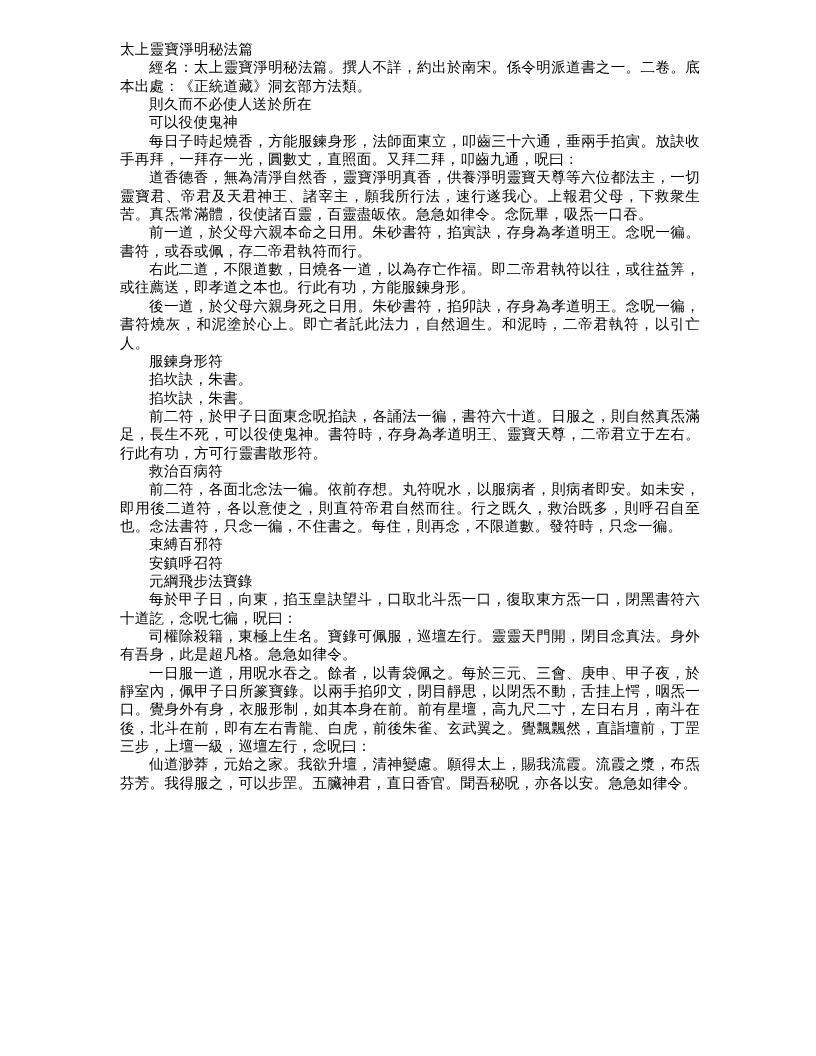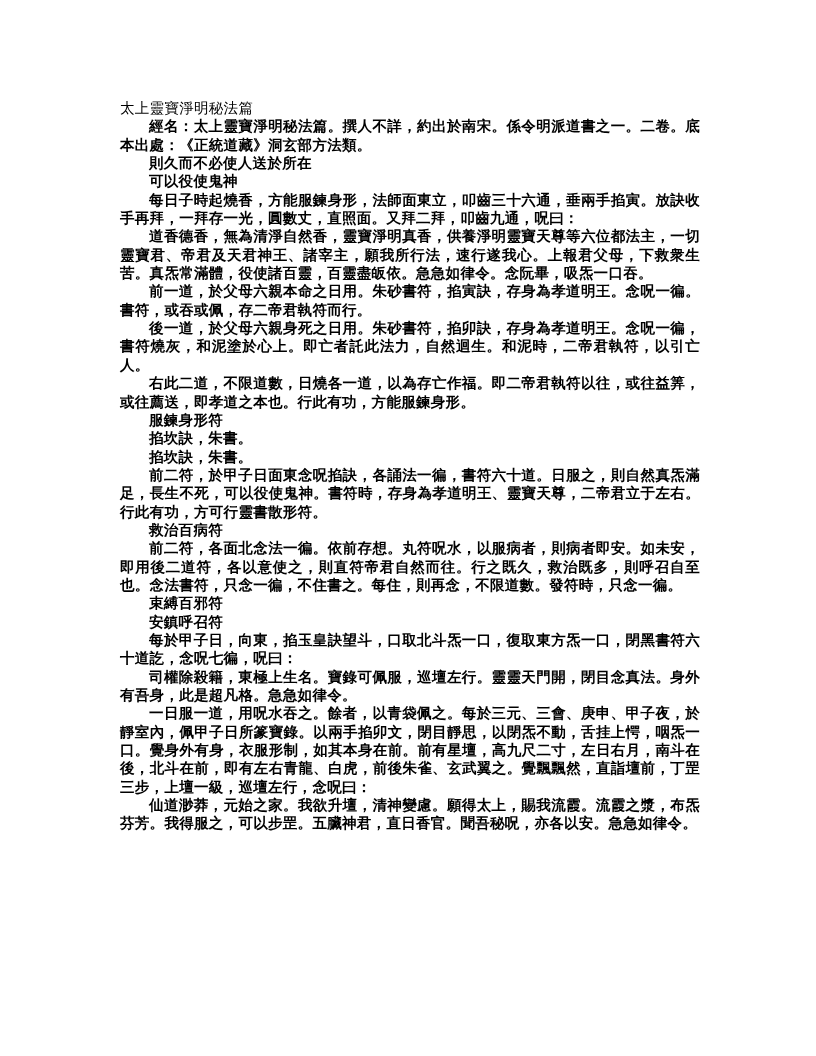--- a/index.html
+++ b/index.html
@@ -11,59 +11,59 @@
     width: 816px;
     height: 1056px;
     overflow: hidden;
     font-family: "Liberation Serif", "DejaVu Serif", serif;
     color: #000000;
   }
   .page {
     box-sizing: border-box;
     width: 816px;
     height: 1056px;
-    padding: 99px 116px 0 120px;
+    padding: 40px 116px 0 120px;
     background: #ffffff;
   }
   .doc-body p {
     margin: 0;
     font-size: 14.5px;
     line-height: 18.35px;
     text-align: justify;
     letter-spacing: 0.3px;
     word-break: break-all;
   }
   .doc-body p.indent {
     text-indent: 2em;
-    font-weight: bold;
   }
   .doc-body p.no-indent {
     text-indent: 0;
   }
 </style>
 </head>
 <body>
 
 <div class="page">
   <div class="doc-body">
     <p class="no-indent">太上靈寶淨明秘法篇</p>
     <p class="indent">經名：太上靈寶淨明秘法篇。撰人不詳，約出於南宋。係令明派道書之一。二卷。底本出處：《正統道藏》洞玄部方法類。</p>
     <p class="indent">則久而不必使人送於所在</p>
     <p class="indent">可以役使鬼神</p>
     <p class="indent">每日子時起燒香，方能服鍊身形，法師面東立，叩齒三十六通，垂兩手掐寅。放訣收手再拜，一拜存一光，圓數丈，直照面。又拜二拜，叩齒九通，呪曰：</p>
     <p class="indent">道香德香，無為清淨自然香，靈寶淨明真香，供養淨明靈寶天尊等六位都法主，一切靈寶君、帝君及天君神王、諸宰主，願我所行法，速行遂我心。上報君父母，下救衆生苦。真炁常滿體，役使諸百靈，百靈盡皈依。急急如律令。念阮畢，吸炁一口吞。</p>
     <p class="indent">前一道，於父母六親本命之日用。朱砂書符，掐寅訣，存身為孝道明王。念呪一徧。書符，或吞或佩，存二帝君執符而行。</p>
+    <p class="indent">右此二道，不限道數，日燒各一道，以為存亡作福。即二帝君執符以往，或往益筭，或往薦送，即孝道之本也。行此有功，方能服鍊身形。</p>
     <p class="indent">後一道，於父母六親身死之日用。朱砂書符，掐卯訣，存身為孝道明王。念呪一徧，書符燒灰，和泥塗於心上。即亡者託此法力，自然迴生。和泥時，二帝君執符，以引亡人。</p>
-    <p class="indent">右此二道，不限道數，日燒各一道，以為存亡作福。即二帝君執符以往，或往益筭，或往薦送，即孝道之本也。行此有功，方能服鍊身形。</p>
     <p class="indent">服鍊身形符</p>
     <p class="indent">掐坎訣，朱書。</p>
     <p class="indent">掐坎訣，朱書。</p>
     <p class="indent">前二符，於甲子日面東念呪掐訣，各誦法一徧，書符六十道。日服之，則自然真炁滿足，長生不死，可以役使鬼神。書符時，存身為孝道明王、靈寶天尊，二帝君立于左右。行此有功，方可行靈書散形符。</p>
     <p class="indent">救治百病符</p>
     <p class="indent">前二符，各面北念法一徧。依前存想。丸符呪水，以服病者，則病者即安。如未安，即用後二道符，各以意使之，則直符帝君自然而往。行之既久，救治既多，則呼召自至也。念法書符，只念一徧，不住書之。每住，則再念，不限道數。發符時，只念一徧。</p>
     <p class="indent">束縛百邪符</p>
     <p class="indent">安鎮呼召符</p>
+    <p class="indent">元綱飛步法寶錄</p>
     <p class="indent">每於甲子日，向東，掐玉皇訣望斗，口取北斗炁一口，復取東方炁一口，閉黑書符六十道訖，念呪七徧，呪曰：</p>
     <p class="indent">司權除殺籍，東極上生名。寶錄可佩服，巡壇左行。靈靈天門開，閉目念真法。身外有吾身，此是超凡格。急急如律令。</p>
     <p class="indent">一日服一道，用呪水吞之。餘者，以青袋佩之。每於三元、三會、庚申、甲子夜，於靜室內，佩甲子日所篆寶錄。以兩手掐卯文，閉目靜思，以閉炁不動，舌挂上愕，咽炁一口。覺身外有身，衣服形制，如其本身在前。前有星壇，高九尺二寸，左日右月，南斗在後，北斗在前，即有左右青龍、白虎，前後朱雀、玄武翼之。覺飄飄然，直詣壇前，丁罡三步，上壇一級，巡壇左行，念呪曰：</p>
     <p class="indent">仙道渺莽，元始之家。我欲升壇，清神變慮。願得太上，賜我流霞。流霞之漿，布炁芬芳。我得服之，可以步罡。五臟神君，直日香官。聞吾秘呪，亦各以安。急急如律令。</p>
   </div>
 </div>
 
 </body></html>

